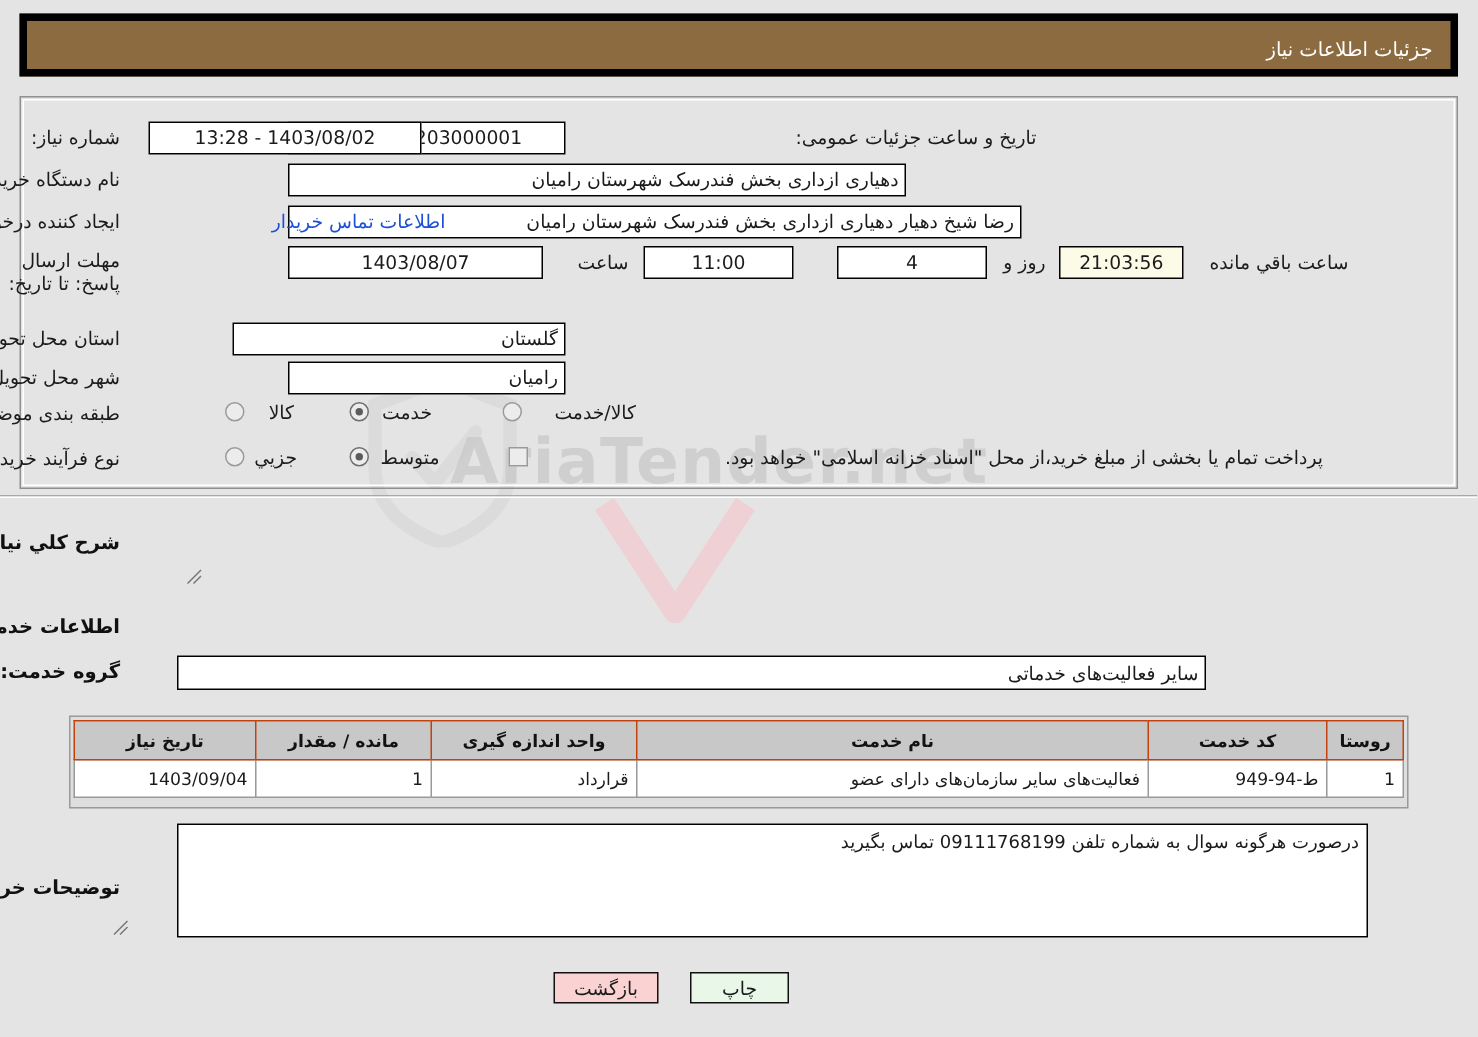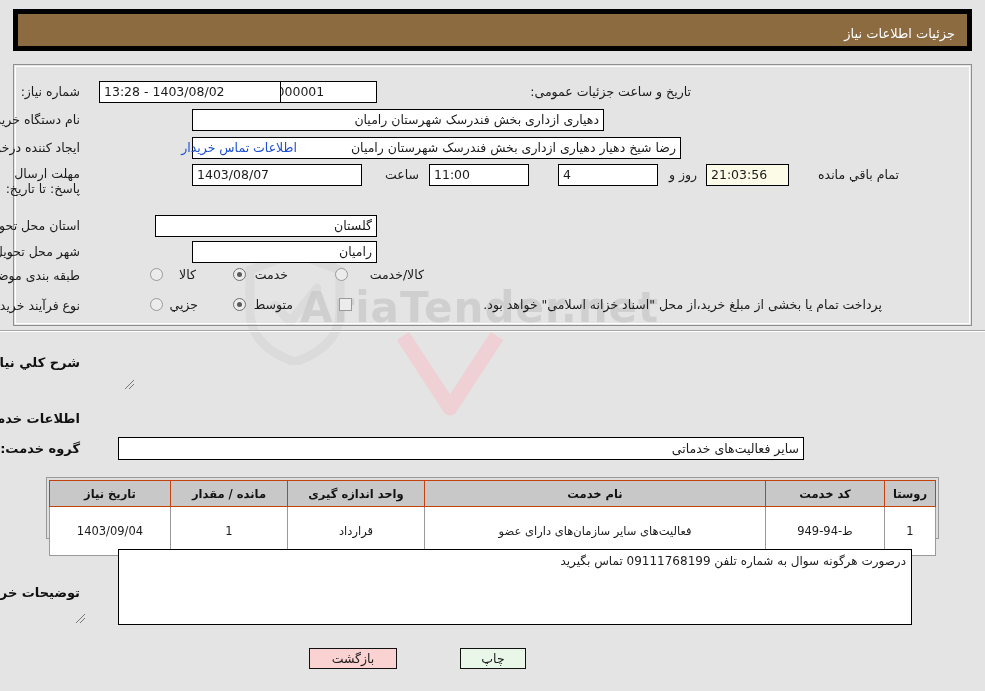--- a/index.html
+++ b/index.html
@@ -111,21 +111,21 @@
     border: 1px solid #000000;
     background: #ffffff;
     box-sizing: border-box;
     font-size: 12.5px;
     color: #1b1b1b;
     line-height: 20px;
     height: 22px;
     padding: 0 4px;
     overflow: hidden;
     white-space: nowrap;
-    text-align: left;
+    text-align: center;
   }
   .fld.right { text-align: right; }
   .fld.cream { background: #fbfbe8; }
 
   .link {
     position: absolute;
     font-size: 12.5px;
     color: #1b4fd6;
     white-space: nowrap;
     cursor: pointer;
@@ -205,22 +205,22 @@
     height: 25px;
     padding: 0 5px;
     text-align: center;
     color: #121212;
     white-space: nowrap;
   }
   .tbl td {
     background: #ffffff;
     border: 1px solid #9a9a9a;
     height: 24px;
-    padding: 12px 5px;
-    text-align: center;
+    padding: 0 5px;
+    text-align: right;
     white-space: nowrap;
   }
   .tbl-frame {
     position: absolute;
     border: 1px solid #9a9a9a;
     background: #dedede;
     box-sizing: border-box;
   }
 
   
@@ -284,21 +284,21 @@
     <div class="fld right" style="right:304px; top:137px; width:489px;">رضا شیخ دهیار دهیاری ازداری بخش فندرسک شهرستان رامیان</div>
     <div class="link" style="right:688px; top:140px;">اطلاعات تماس خریدار</div>
 
     <div class="lbl wrap" style="right:905px; top:166px; width:86px;">مهلت ارسال پاسخ: تا تاریخ:</div>
     <div class="fld" style="right:623px; top:164px; width:170px;">1403/08/07</div>
     <div class="lbl" style="right:566px; top:167px;">ساعت</div>
     <div class="fld" style="right:456px; top:164px; width:100px;">11:00</div>
     <div class="fld" style="right:327px; top:164px; width:100px;">4</div>
     <div class="lbl" style="right:288px; top:167px;">روز و</div>
     <div class="fld cream" style="right:196px; top:164px; width:83px;">21:03:56</div>
-    <div class="lbl" style="right:86px; top:167px;">تمام باقي مانده</div>
+    <div class="lbl" style="right:86px; top:167px;">ساعت باقي مانده</div>
 
     <div class="lbl" style="right:905px; top:218px;">استان محل تحویل:</div>
     <div class="fld right" style="right:608px; top:215px; width:222px;">گلستان</div>
 
     <div class="lbl" style="right:905px; top:244px;">شهر محل تحویل:</div>
     <div class="fld right" style="right:608px; top:241px; width:185px;">رامیان</div>
 
     <div class="lbl" style="right:905px; top:268px;">طبقه بندی موضوعی:</div>
 
     <div class="radio" style="right:822px; top:268px;"></div>
@@ -358,17 +358,17 @@
         </tr>
       </tbody>
     </table>
 
     <div class="section-title" style="right:905px; top:585px;">توضیحات خریدار:</div>
     <div class="ta" style="right:73px; top:549px; width:794px; height:76px;">درصورت هرگونه سوال به شماره تلفن 09111768199 تماس بگیرید</div>
     <svg class="ta-grip" style="left:75px; top:613px;" viewBox="0 0 11 11">
       <path d="M1 10 L10 1 M5 10 L10 5" stroke="#777777" stroke-width="1" fill="none"></path>
     </svg>
 
-    <div class="btn back" style="right:588px; top:648px; width:88px;">بازگشت</div>
+    <div class="btn back" style="right:546px; top:648px; width:70px;">بازگشت</div>
     <div class="btn print" style="right:459px; top:648px; width:66px;">چاپ</div>
 
   </div>
 </div>
 
 </body></html>

